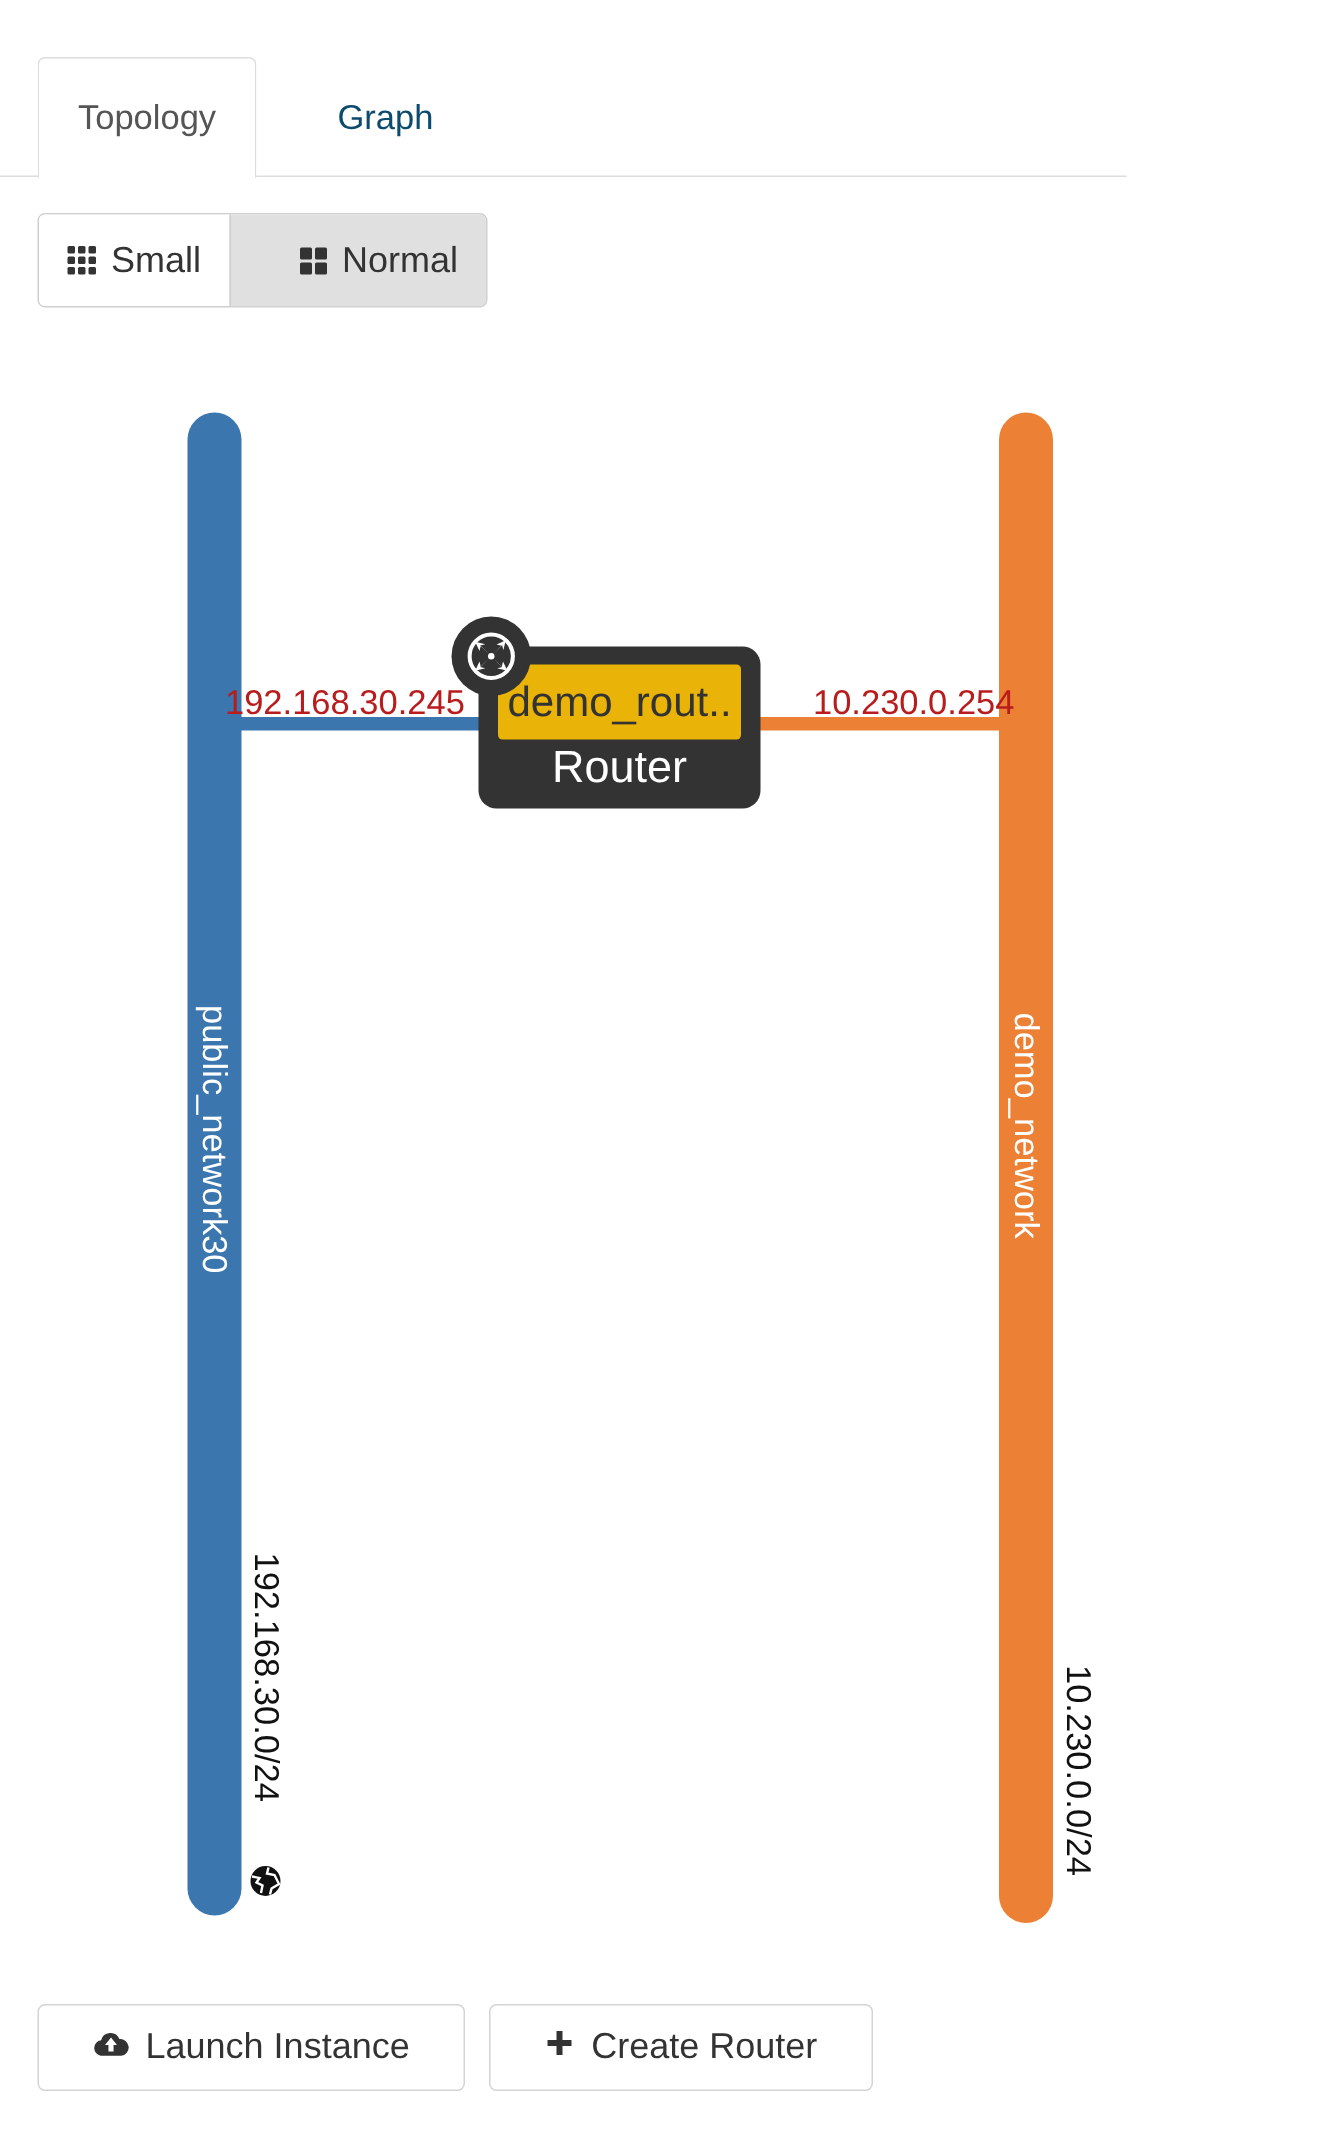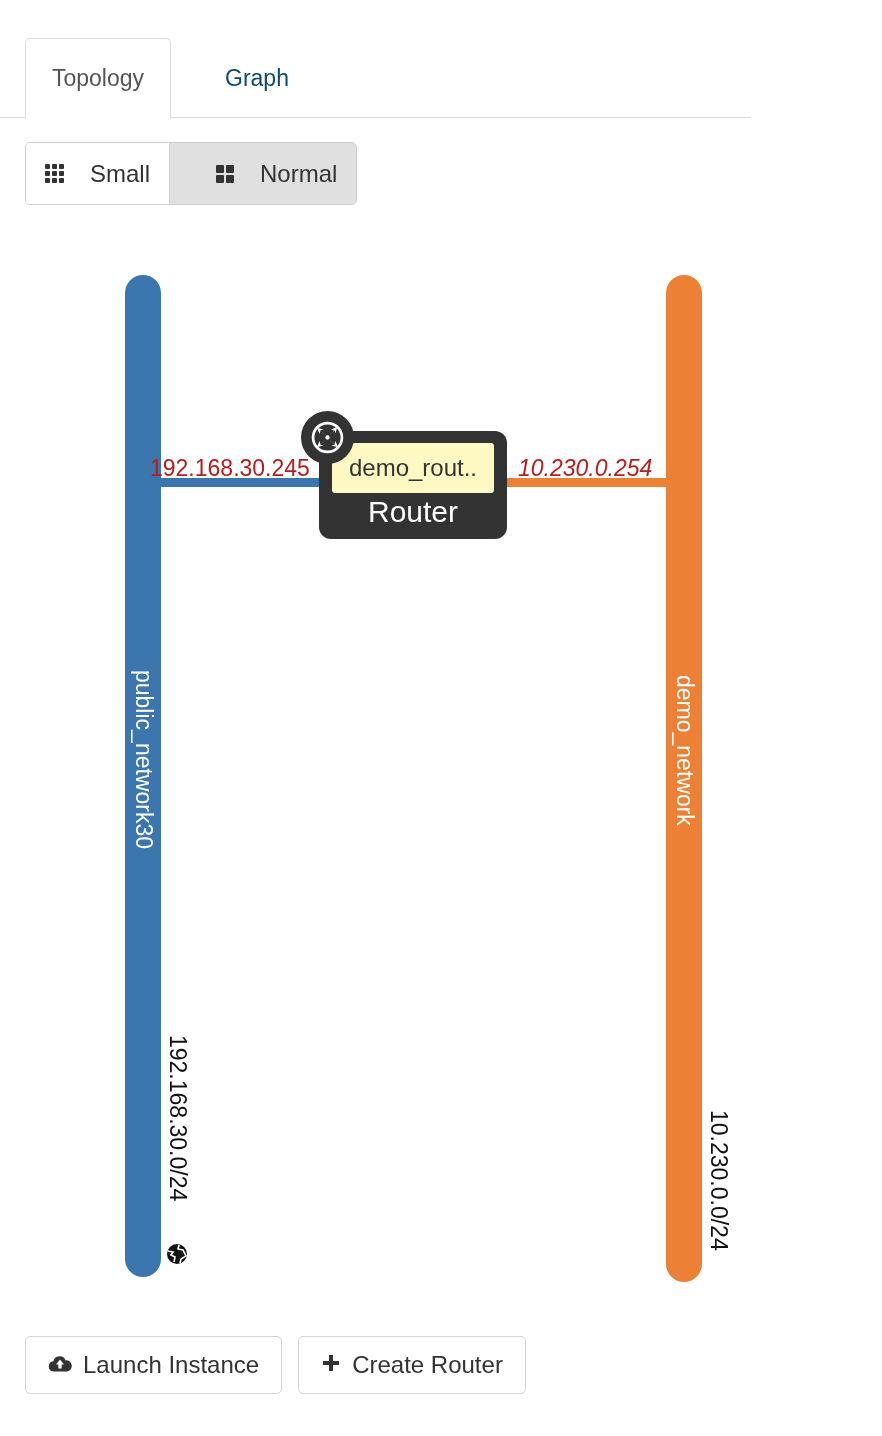--- a/index.html
+++ b/index.html
@@ -52,21 +52,21 @@
     left: 25px; top: 142px;
     display: flex;
     border-radius: 5px;
     overflow: hidden;
     border: 1px solid #cfcfcf;
     background: #ffffff;
   }
   .tgl {
     display: flex;
     align-items: center;
-    gap: 26px;
+    gap: 10px;
     padding: 0 19px;
     height: 61px;
     font-size: 24px;
     color: #333333;
     background: #ffffff;
     cursor: pointer;
     border: none;
     font-family: "Liberation Sans", sans-serif;
     white-space: nowrap;
   }
@@ -133,27 +133,27 @@
     width: 188px;
     height: 108px;
     background: #333333;
     border-radius: 12px;
     z-index: 5;
   }
   .router-name {
     position: absolute;
     left: 13px; top: 12px;
     width: 162px; height: 50px;
-    background: #fef9c3;
+    background: #eab308;
     border-radius: 3px;
     display: flex;
     align-items: center;
     justify-content: center;
     color: #333333;
-    font-size: 24px;
+    font-size: 28px;
     overflow: hidden;
   }
   .router-type {
     position: absolute;
     left: 0; top: 64px;
     width: 100%;
     text-align: center;
     color: #ffffff;
     font-size: 30px;
   }
@@ -179,21 +179,21 @@
     position: absolute;
     left: 25px; top: 1336px;
     display: flex;
     gap: 16px;
   }
   .act-btn {
     display: flex;
     align-items: center;
     gap: 11px;
     height: 58px;
-    padding: 0 22px;
+    padding: 0 36px;
     background: #ffffff;
     border: 1px solid #d4d4d4;
     border-radius: 5px;
     font-size: 24px;
     color: #333333;
     cursor: pointer;
     font-family: "Liberation Sans", sans-serif;
     white-space: nowrap;
   }
 </style>
@@ -254,21 +254,21 @@
     </svg>
   </span>
 
   <div class="netbar" style="left:666px; top:50px; height:1007px; background:#ec8034; padding-top:400px;">
     <span class="vlabel">demo_network</span>
   </div>
 
   <span class="netlabel-out" style="left:705px; top:885px;">10.230.0.0/24</span>
 
   <span class="ip-label" style="left:150px; top:230px;">192.168.30.245</span>
-  <span class="ip-label" style="left:518px; top:230px;font-style:italic;">10.230.0.254</span>
+  <span class="ip-label" style="left:542px; top:230px;">10.230.0.254</span>
 
   <div class="router" style="left:319px; top:206px;">
     <div class="router-badge">
       <svg width="33" height="33" viewBox="0 0 32 32">
         <circle cx="16" cy="16" r="14" fill="none" stroke="#ffffff" stroke-width="2.6"></circle>
         <g fill="#ffffff">
           <path d="M14.6 14.6 L9.2 9.2 L8.4 12.6 L5.6 6.6 L12.2 8.2 L8.8 9.0 Z"></path>
           <path d="M17.4 14.6 L22.8 9.2 L19.4 8.4 L25.4 5.6 L23.8 12.2 L23.0 8.8 Z"></path>
           <path d="M14.6 17.4 L9.2 22.8 L8.4 19.4 L5.6 25.4 L12.2 23.8 L8.8 23.0 Z"></path>
           <path d="M17.4 17.4 L22.8 22.8 L23.6 19.4 L26.4 25.4 L19.8 23.8 L23.2 23.0 Z"></path>

